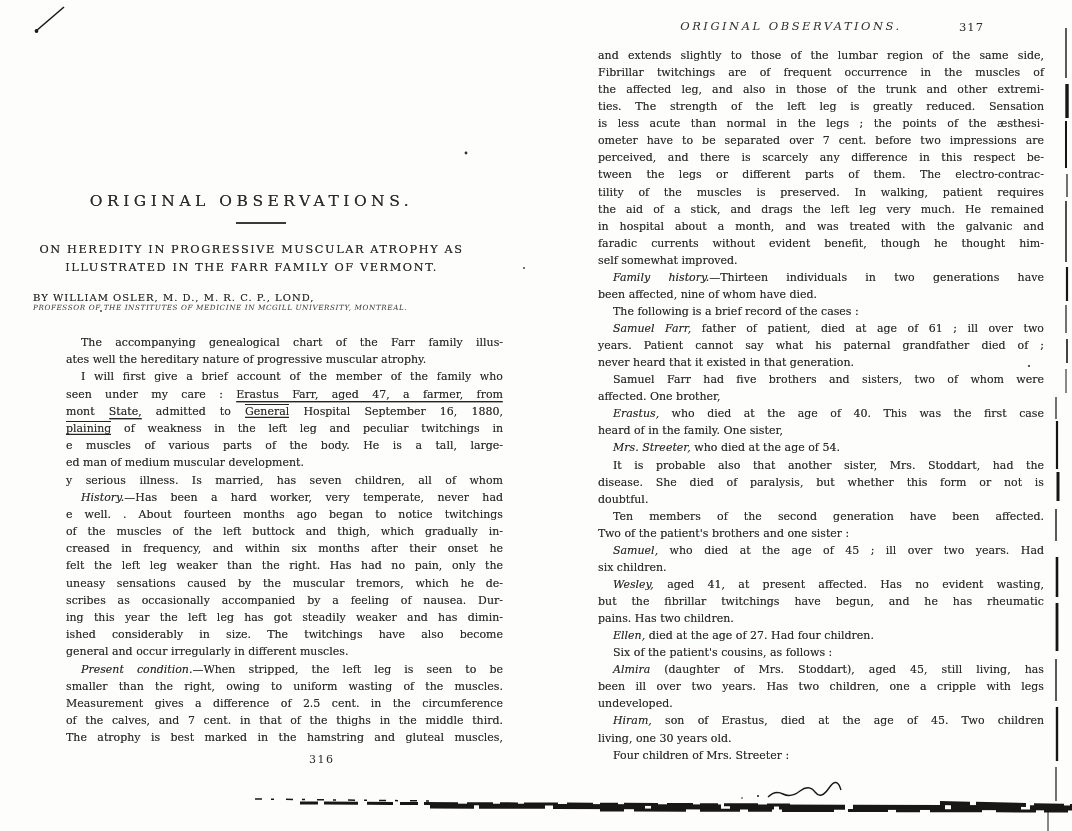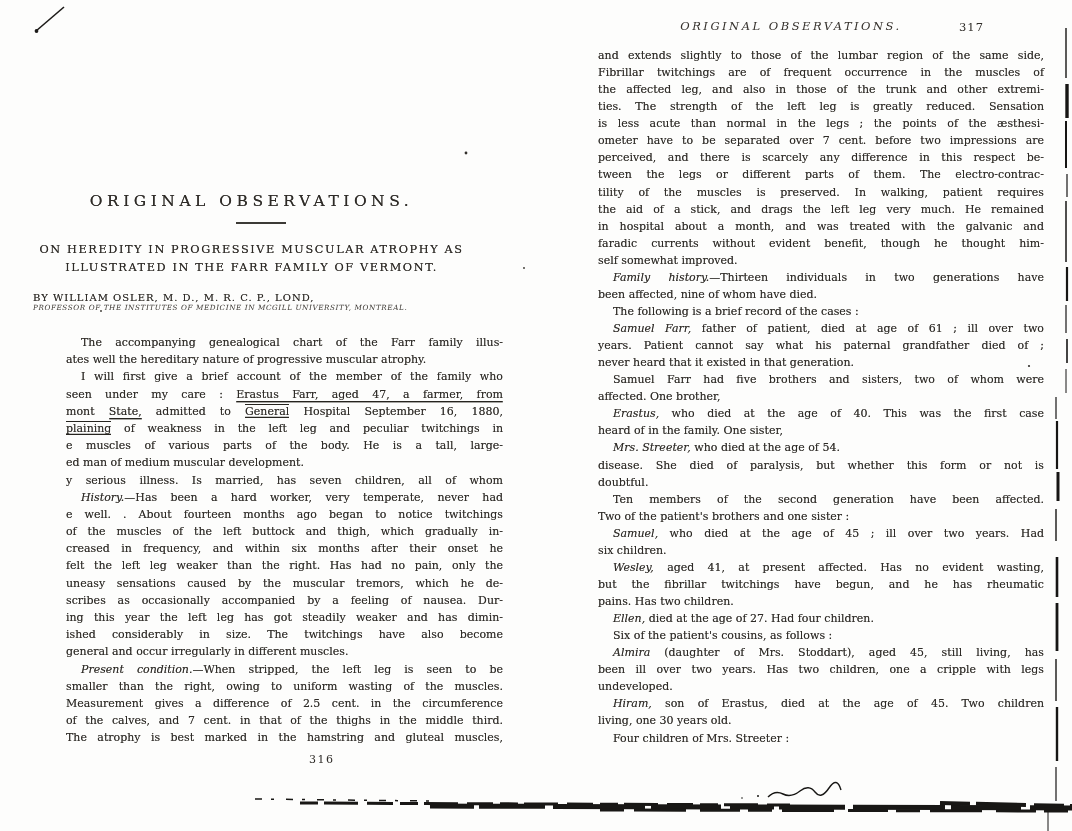--- a/index.html
+++ b/index.html
@@ -160,20 +160,21 @@
     <div class="bl end"><span>been affected, nine of whom have died.</span></div>
     <div class="bl ind end"><span>The following is a brief record of the cases :</span></div>
     <div class="bl ind"><span class="i">Samuel Farr,</span><span> father of patient, died at age of 61 ; ill over two</span></div>
     <div class="bl"><span>years.  Patient cannot say what his paternal grandfather died of ;</span></div>
     <div class="bl end"><span>never heard that it existed in that generation.</span></div>
     <div class="bl ind"><span>Samuel Farr had five brothers and sisters, two of whom were</span></div>
     <div class="bl end"><span>affected.  One brother,</span></div>
     <div class="bl ind"><span class="i">Erastus,</span><span> who died at the age of 40.  This was the first case</span></div>
     <div class="bl end"><span>heard of in the family.  One sister,</span></div>
     <div class="bl ind end"><span class="i">Mrs. Streeter,</span><span> who died at the age of 54.</span></div>
+    <div class="bl ind"><span>It is probable also that another sister, Mrs. Stoddart, had the</span></div>
     <div class="bl"><span>disease.  She died of paralysis, but whether this form or not is</span></div>
     <div class="bl end"><span>doubtful.</span></div>
     <div class="bl ind"><span>Ten members of the second generation have been affected.</span></div>
     <div class="bl end"><span>Two of the patient's brothers and one sister :</span></div>
     <div class="bl ind"><span class="i">Samuel,</span><span> who died at the age of 45 ; ill over two years.  Had</span></div>
     <div class="bl end"><span>six children.</span></div>
     <div class="bl ind"><span class="i">Wesley,</span><span> aged 41, at present affected.  Has no evident wasting,</span></div>
     <div class="bl"><span>but the fibrillar twitchings have begun, and he has rheumatic</span></div>
     <div class="bl end"><span>pains.  Has two children.</span></div>
     <div class="bl ind end"><span class="i">Ellen,</span><span> died at the age of 27.  Had four children.</span></div>

